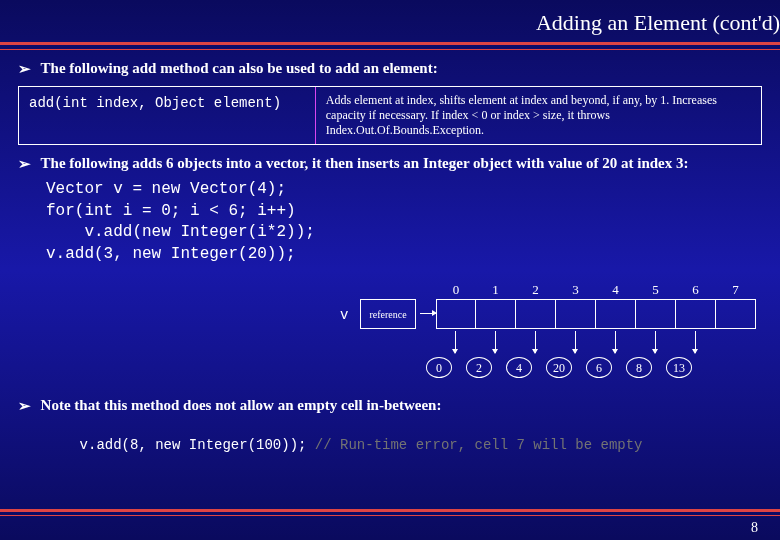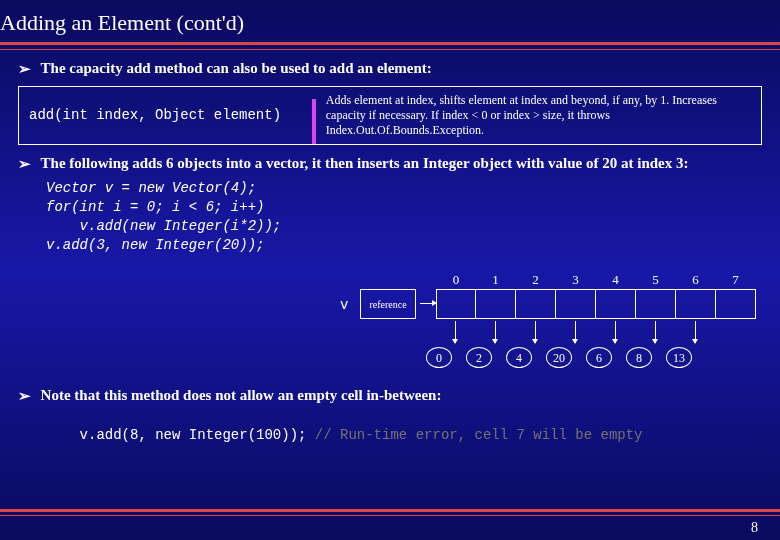--- a/index.html
+++ b/index.html
@@ -6,21 +6,21 @@
   body {
     width: 780px;
     height: 540px;
     background: linear-gradient(to bottom, #0a0a5e 0%, #1818a8 50%, #0a0a5e 100%);
     font-family: "Times New Roman", serif;
     color: #fff;
     overflow: hidden;
     position: relative;
   }
   .title-bar {
-    text-align: left;
+    text-align: right;
     padding: 10px 0 6px 0;
     font-size: 22px;
     color: #fff;
   }
   .title-underline {
     height: 3px;
     background: #d44;
     margin: 0 0 4px 0;
   }
   .title-underline2 {
@@ -48,36 +48,34 @@
     display: flex;
     border: 1px solid #fff;
     margin: 8px 0 10px 0;
     background: rgba(0,0,0,0);
   }
   .method-sig {
     width: 40%;
     padding: 8px 10px;
     font-family: "Courier New", monospace;
     font-size: 14px;
-    border-right: 4px solid #d946ef;
-    margin-top: 12px;
+    border-right: 1px solid #d946ef;
   }
   .method-desc {
     width: 60%;
     padding: 6px 10px;
     font-size: 12px;
     line-height: 1.25;
   }
   .code-block {
     font-family: "Courier New", monospace;
-    font-size: 14px;
+    font-size: 16px;
     margin: 6px 0 6px 28px;
     line-height: 1.35;
     white-space: pre;
-    font-style: italic;
   }
   .code-line-err {
     font-family: "Courier New", monospace;
     font-size: 14px;
     margin: 6px 0 6px 28px;
     white-space: pre;
   }
   .code-line-err .err { color: #737373; }
   .diagram-wrap {
     position: relative;
@@ -198,21 +196,21 @@
 <body>
 
 <div class="title-bar">Adding an Element (cont'd)</div>
 <div class="title-underline"></div>
 <div class="title-underline2"></div>
 
 <div class="content">
 
   <div class="bullet-row">
     <span class="arrow">➢</span>
-    <span>The capacity add method can also be used to add an element:</span>
+    <span>The following add method can also be used to add an element:</span>
   </div>
 
   <div class="method-box">
     <div class="method-sig">add(int index, Object element)</div>
     <div class="method-desc">Adds element at index, shifts element at index and beyond, if any, by 1. Increases capacity if necessary. If index &lt; 0 or index &gt; size, it throws Index.Out.Of.Bounds.Exception.</div>
   </div>
 
   <div class="bullet-row">
     <span class="arrow">➢</span>
     <span>The following adds 6 objects into a vector, it then inserts an Integer object with value of 20 at index 3:</span>

